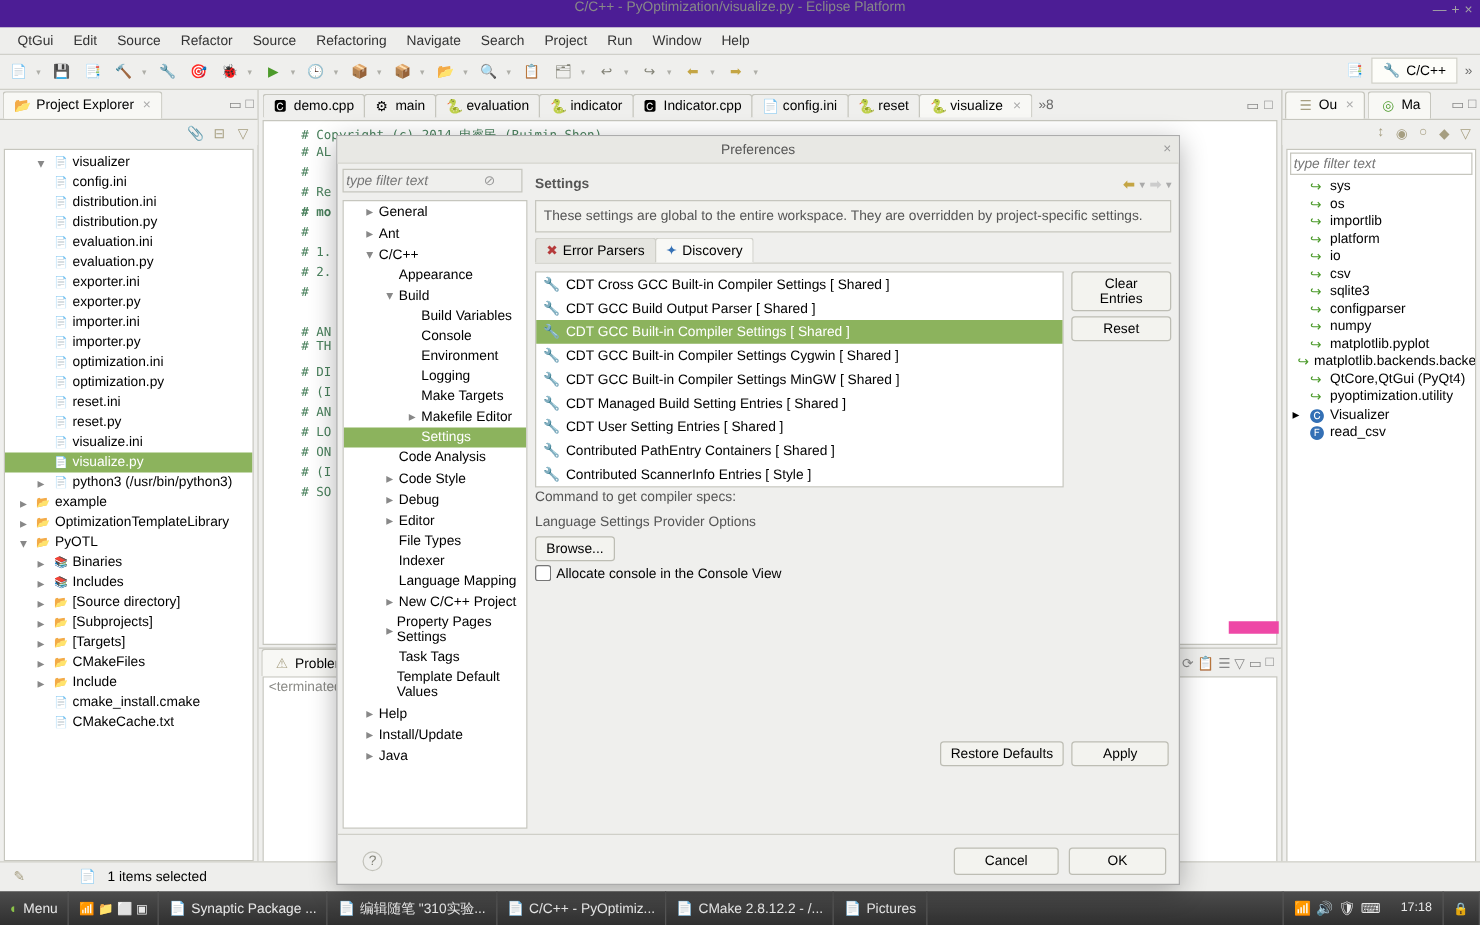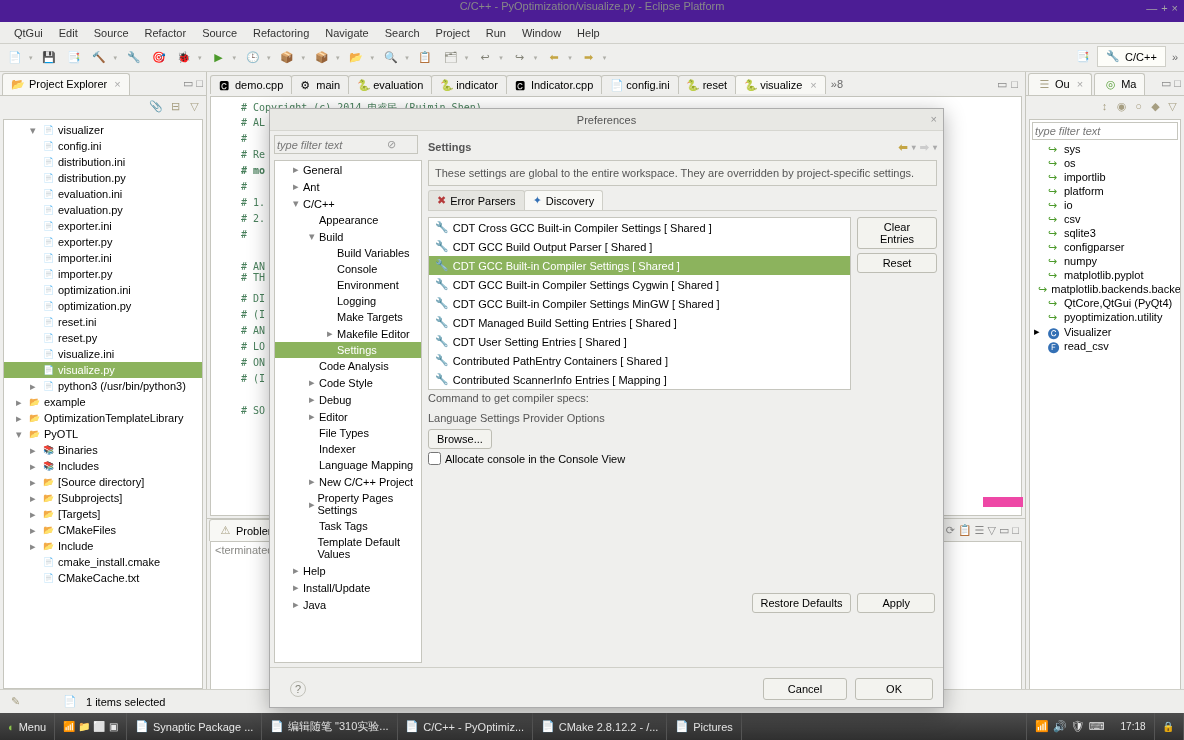--- a/index.html
+++ b/index.html
@@ -405,21 +405,21 @@
         <div class="code-line" style="left: 30px; top: 132px;">#</div>
         <div class="code-line" style="left: 30px; top: 148px; margin-top: 27px;"># TH</div>
         <div class="code-line" style="left: 30px; top: 164px;"># AN</div>
         <div class="code-line" style="left: 30px; top: 180px; margin-left: 32px;"># WA</div>
         <div class="code-line" style="left: 30px; top: 196px;"># DI</div>
         <div class="code-line" style="left: 30px; top: 212px;"># (I</div>
         <div class="code-line" style="left: 30px; top: 228px;"># AN</div>
         <div class="code-line" style="left: 30px; top: 244px;"># LO</div>
         <div class="code-line" style="left: 30px; top: 260px;"># ON</div>
         <div class="code-line" style="left: 30px; top: 276px;"># (I</div>
-        <div class="code-line" style="left: 30px; top: 308px;"># SO</div>
+        <div class="code-line" style="left: 30px; top: 292px;"># SO</div>
       </div>
     <div class="minimap-mark"></div>
   </div>
 
   <div class="bottom-pane">
     <div class="bottom-tab-bar">
       <div class="view-tab">
         <span class="smallicon">⚠</span>
         <span>Problems</span>
       </div>
@@ -764,21 +764,21 @@
             <div class="provider-item">
               <span style="color: rgb(196, 165, 68);">🔧</span>
               <span>CDT User Setting Entries   [ Shared ]</span>
             </div>
             <div class="provider-item">
               <span style="color: rgb(196, 165, 68);">🔧</span>
               <span>Contributed PathEntry Containers   [ Shared ]</span>
             </div>
             <div class="provider-item">
               <span style="color: rgb(196, 165, 68);">🔧</span>
-              <span>Contributed ScannerInfo Entries   [ Mapping ]</span>
+              <span>Contributed ScannerInfo Entries   [ Style ]</span>
             </div>
           </div>
         <div class="dlg-side-btns">
           <button class="dlg-btn">Clear Entries</button>
           <button class="dlg-btn">Reset</button>
         </div>
       </div>
       <div class="opts-label" style="padding-top:2px">Command to get compiler specs:</div>
       <div class="opts-label">Language Settings Provider Options</div>
       <div class="opts-row">

